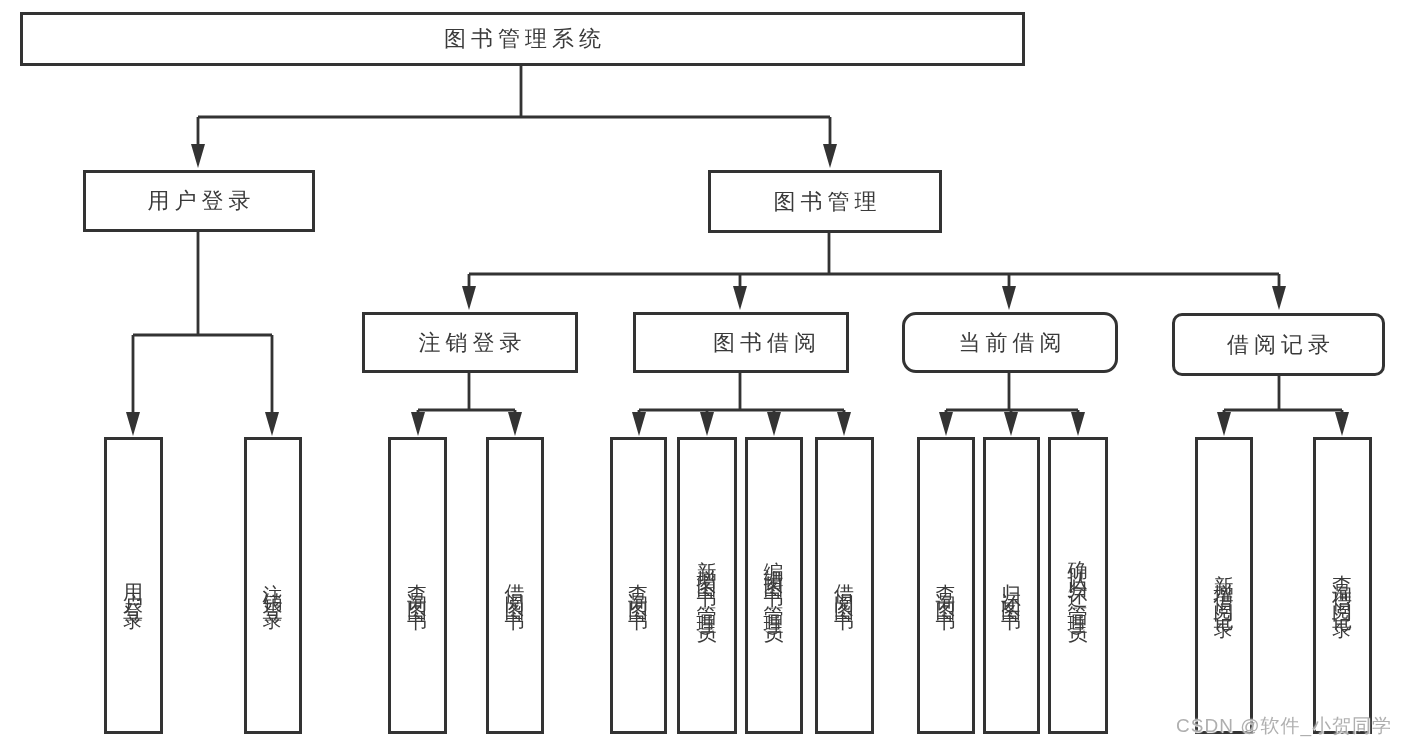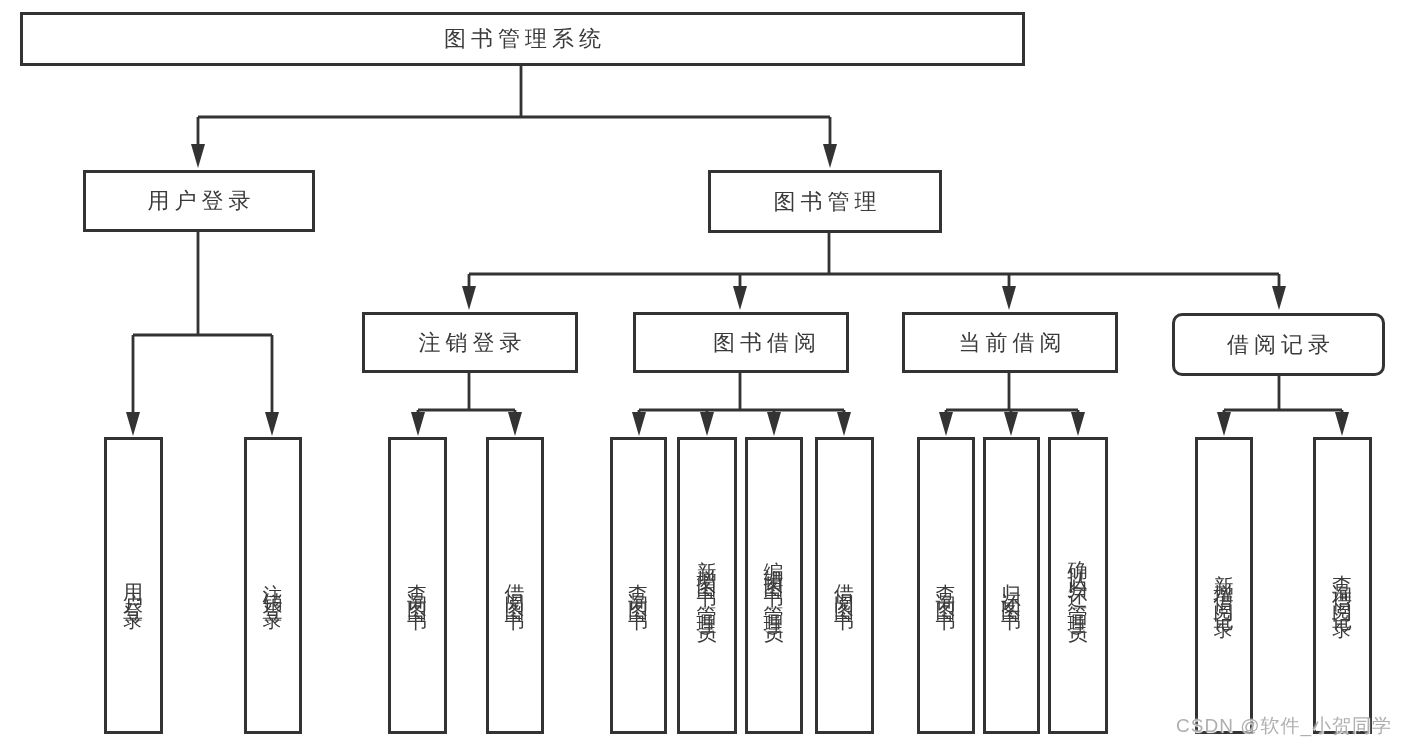--- a/index.html
+++ b/index.html
@@ -95,21 +95,21 @@
       </g>
   </svg>
 
   <div class="node h" style="left:20px; top:12px; width:1005px; height:54px;">图书管理系统</div>
 
   <div class="node h" style="left:83px; top:170px; width:232px; height:62px;">用户登录</div>
   <div class="node h" style="left:708px; top:170px; width:234px; height:63px;">图书管理</div>
 
   <div class="node h" style="left:362px; top:312px; width:216px; height:61px;">注销登录</div>
   <div class="node h" style="left:633px; top:312px; width:216px; height:61px;padding-left:47px;">图书借阅</div>
-  <div class="node h" style="left:902px; top:312px; width:216px; height:61px;">当前借阅</div>
+  <div class="node h" style="left:902px; top:312px; width:216px; height:61px;border-radius:14px;">当前借阅</div>
   <div class="node h" style="left:1172px; top:313px; width:213px; height:63px;border-radius:10px;">借阅记录</div>
 
   <div class="node v" style="left:104px; top:437px; width:59px; height:297px;">用户登录</div>
   <div class="node v" style="left:244px; top:437px; width:58px; height:297px;">注销登录</div>
 
   <div class="node v" style="left:388px; top:437px; width:59px; height:297px;">查询图书</div>
   <div class="node v" style="left:486px; top:437px; width:58px; height:297px;">借阅图书</div>
 
   <div class="node v" style="left:610px; top:437px; width:57px; height:297px;">查询图书</div>
   <div class="node v" style="left:677px; top:437px; width:60px; height:297px;">新增图书（管理员）</div>

